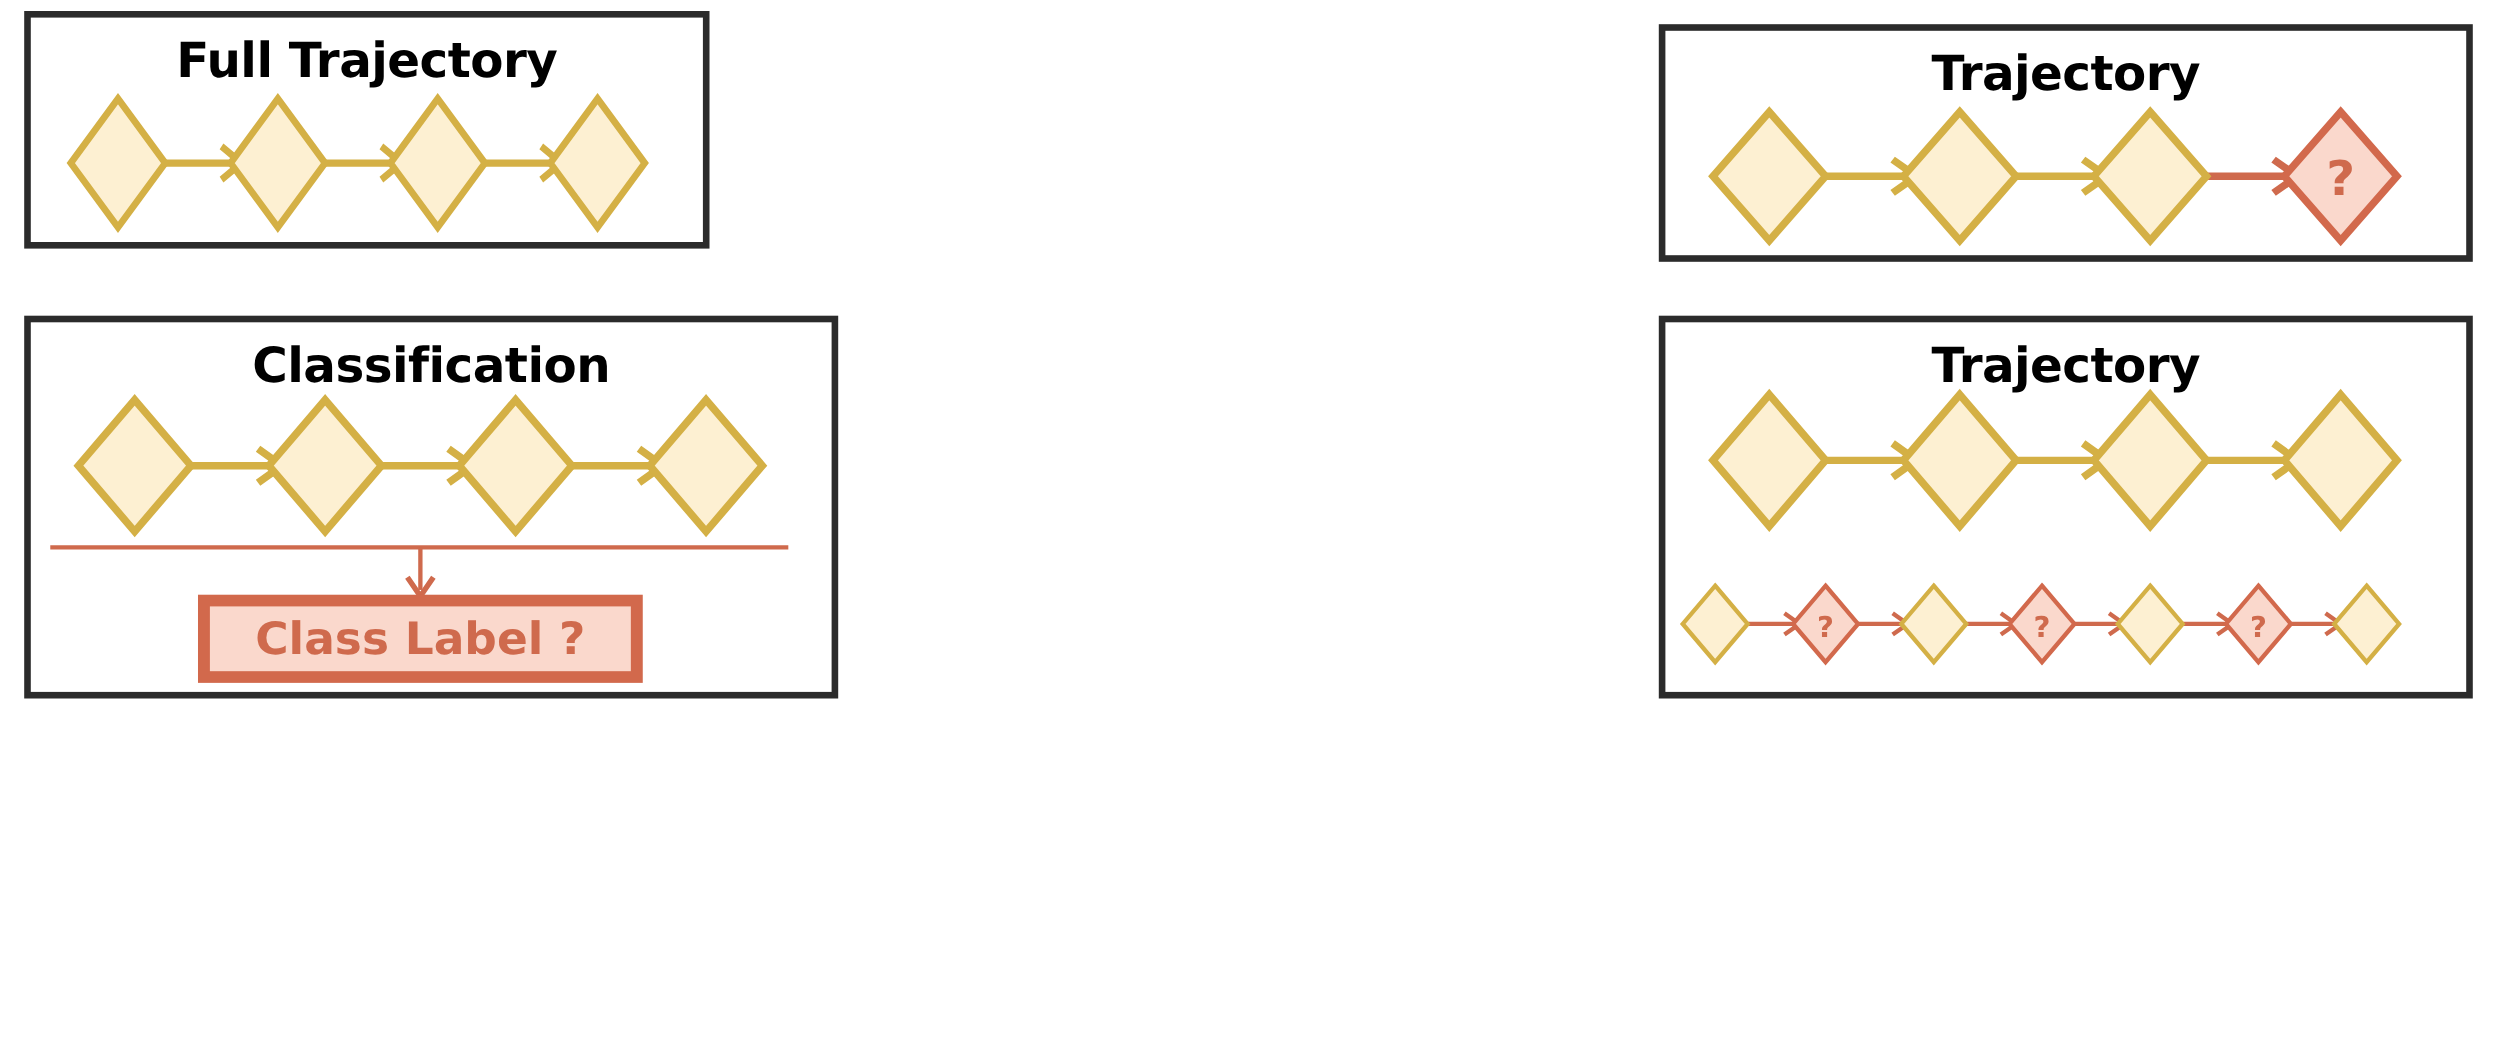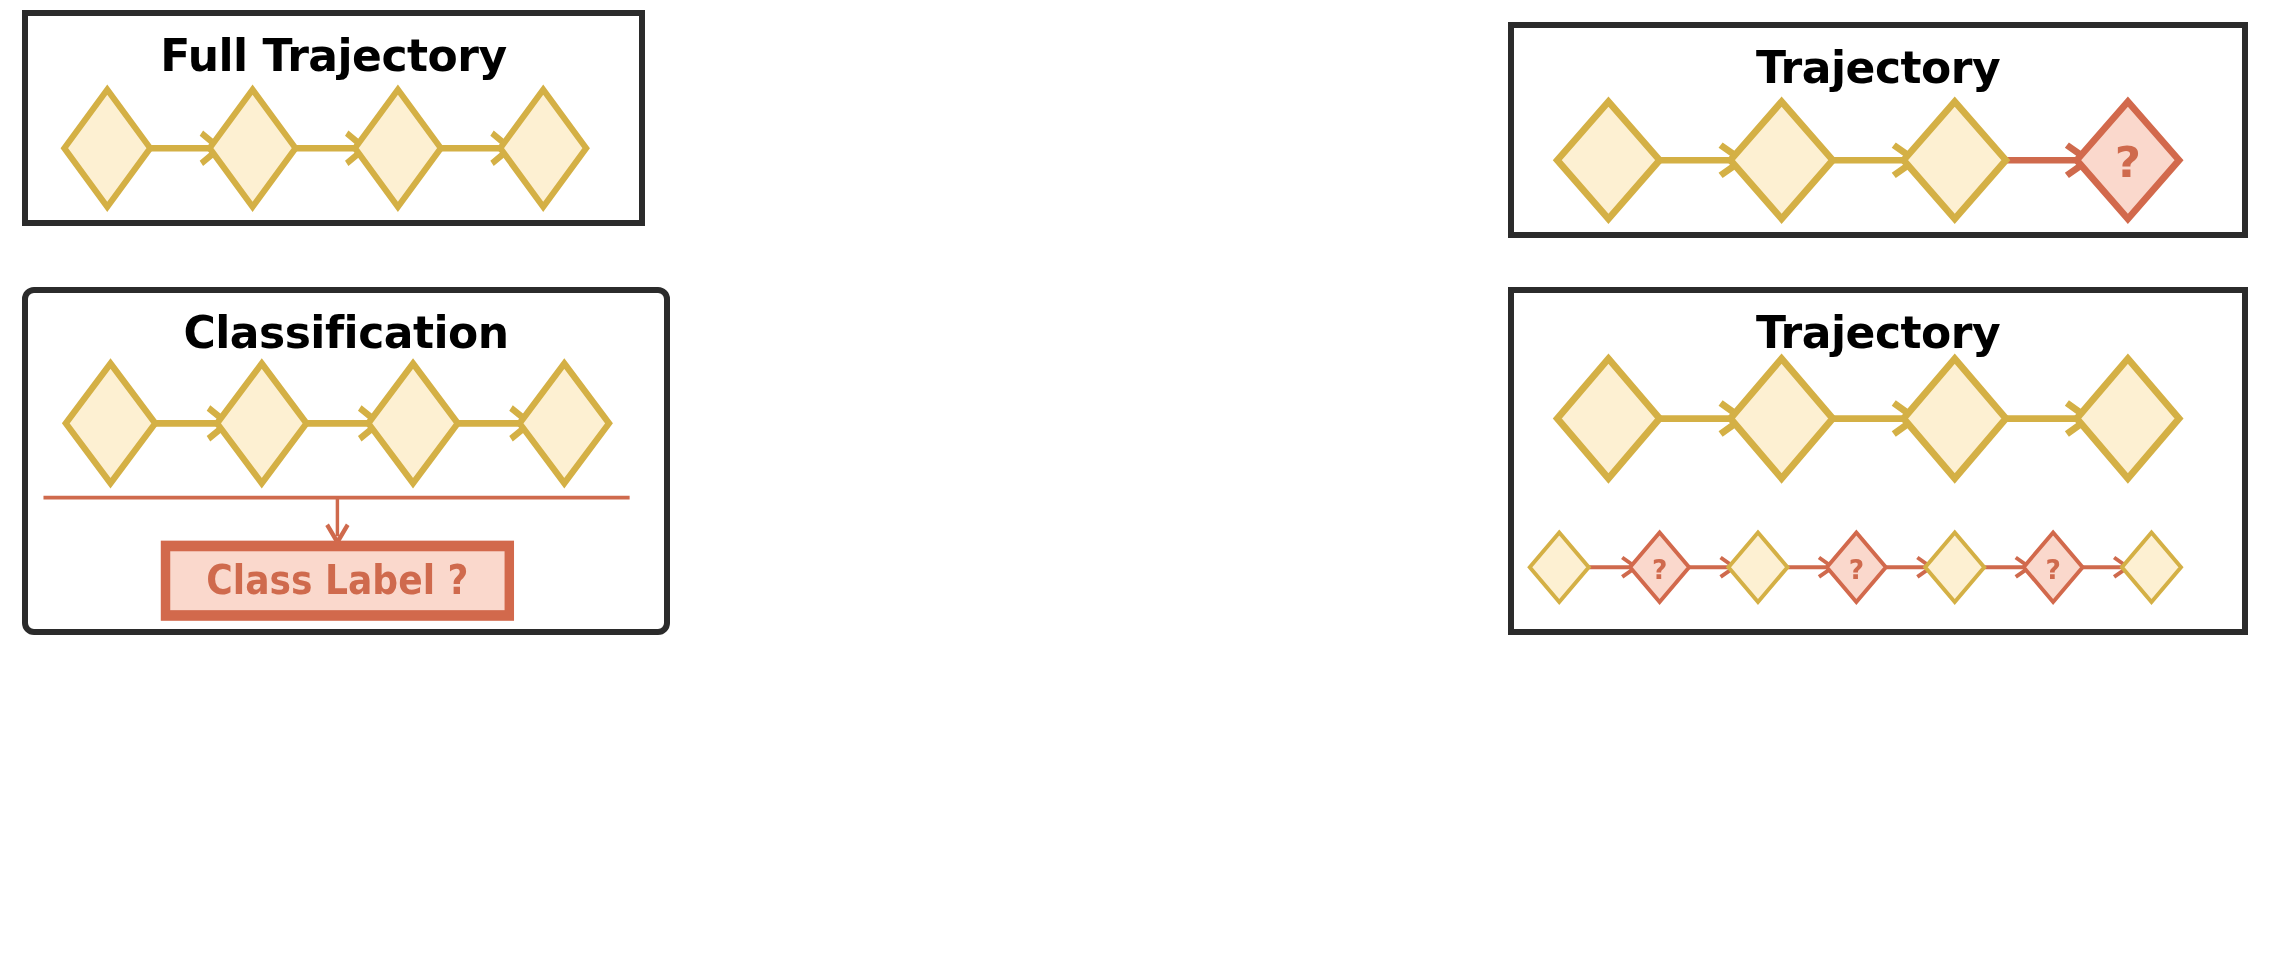--- a/index.html
+++ b/index.html
@@ -20,21 +20,21 @@
     background: #ffffff;
   }
   .panel {
     position: absolute;
     background: #ffffff;
     border: 6px solid #2b2b2b;
     box-sizing: border-box;
   }
   #panel-full-trajectory { left: 22px;   top: 10px;  width: 623px;  height: 216px; }
   #panel-prediction      { left: 1508px; top: 22px;  width: 740px;  height: 216px; }
-  #panel-classification  { left: 22px;   top: 287px; width: 648px;  height: 348px; border-radius: 12px; }
+  #panel-classification  { left: 22px;   top: 287px; width: 740px;  height: 348px; }
   #panel-imputation      { left: 1508px; top: 287px; width: 740px;  height: 348px; }
 
   .panel-title {
     position: absolute;
     left: 0;
     width: 100%;
     text-align: center;
     font-weight: bold;
     color: #000000;
     font-family: "DejaVu Sans", sans-serif;

